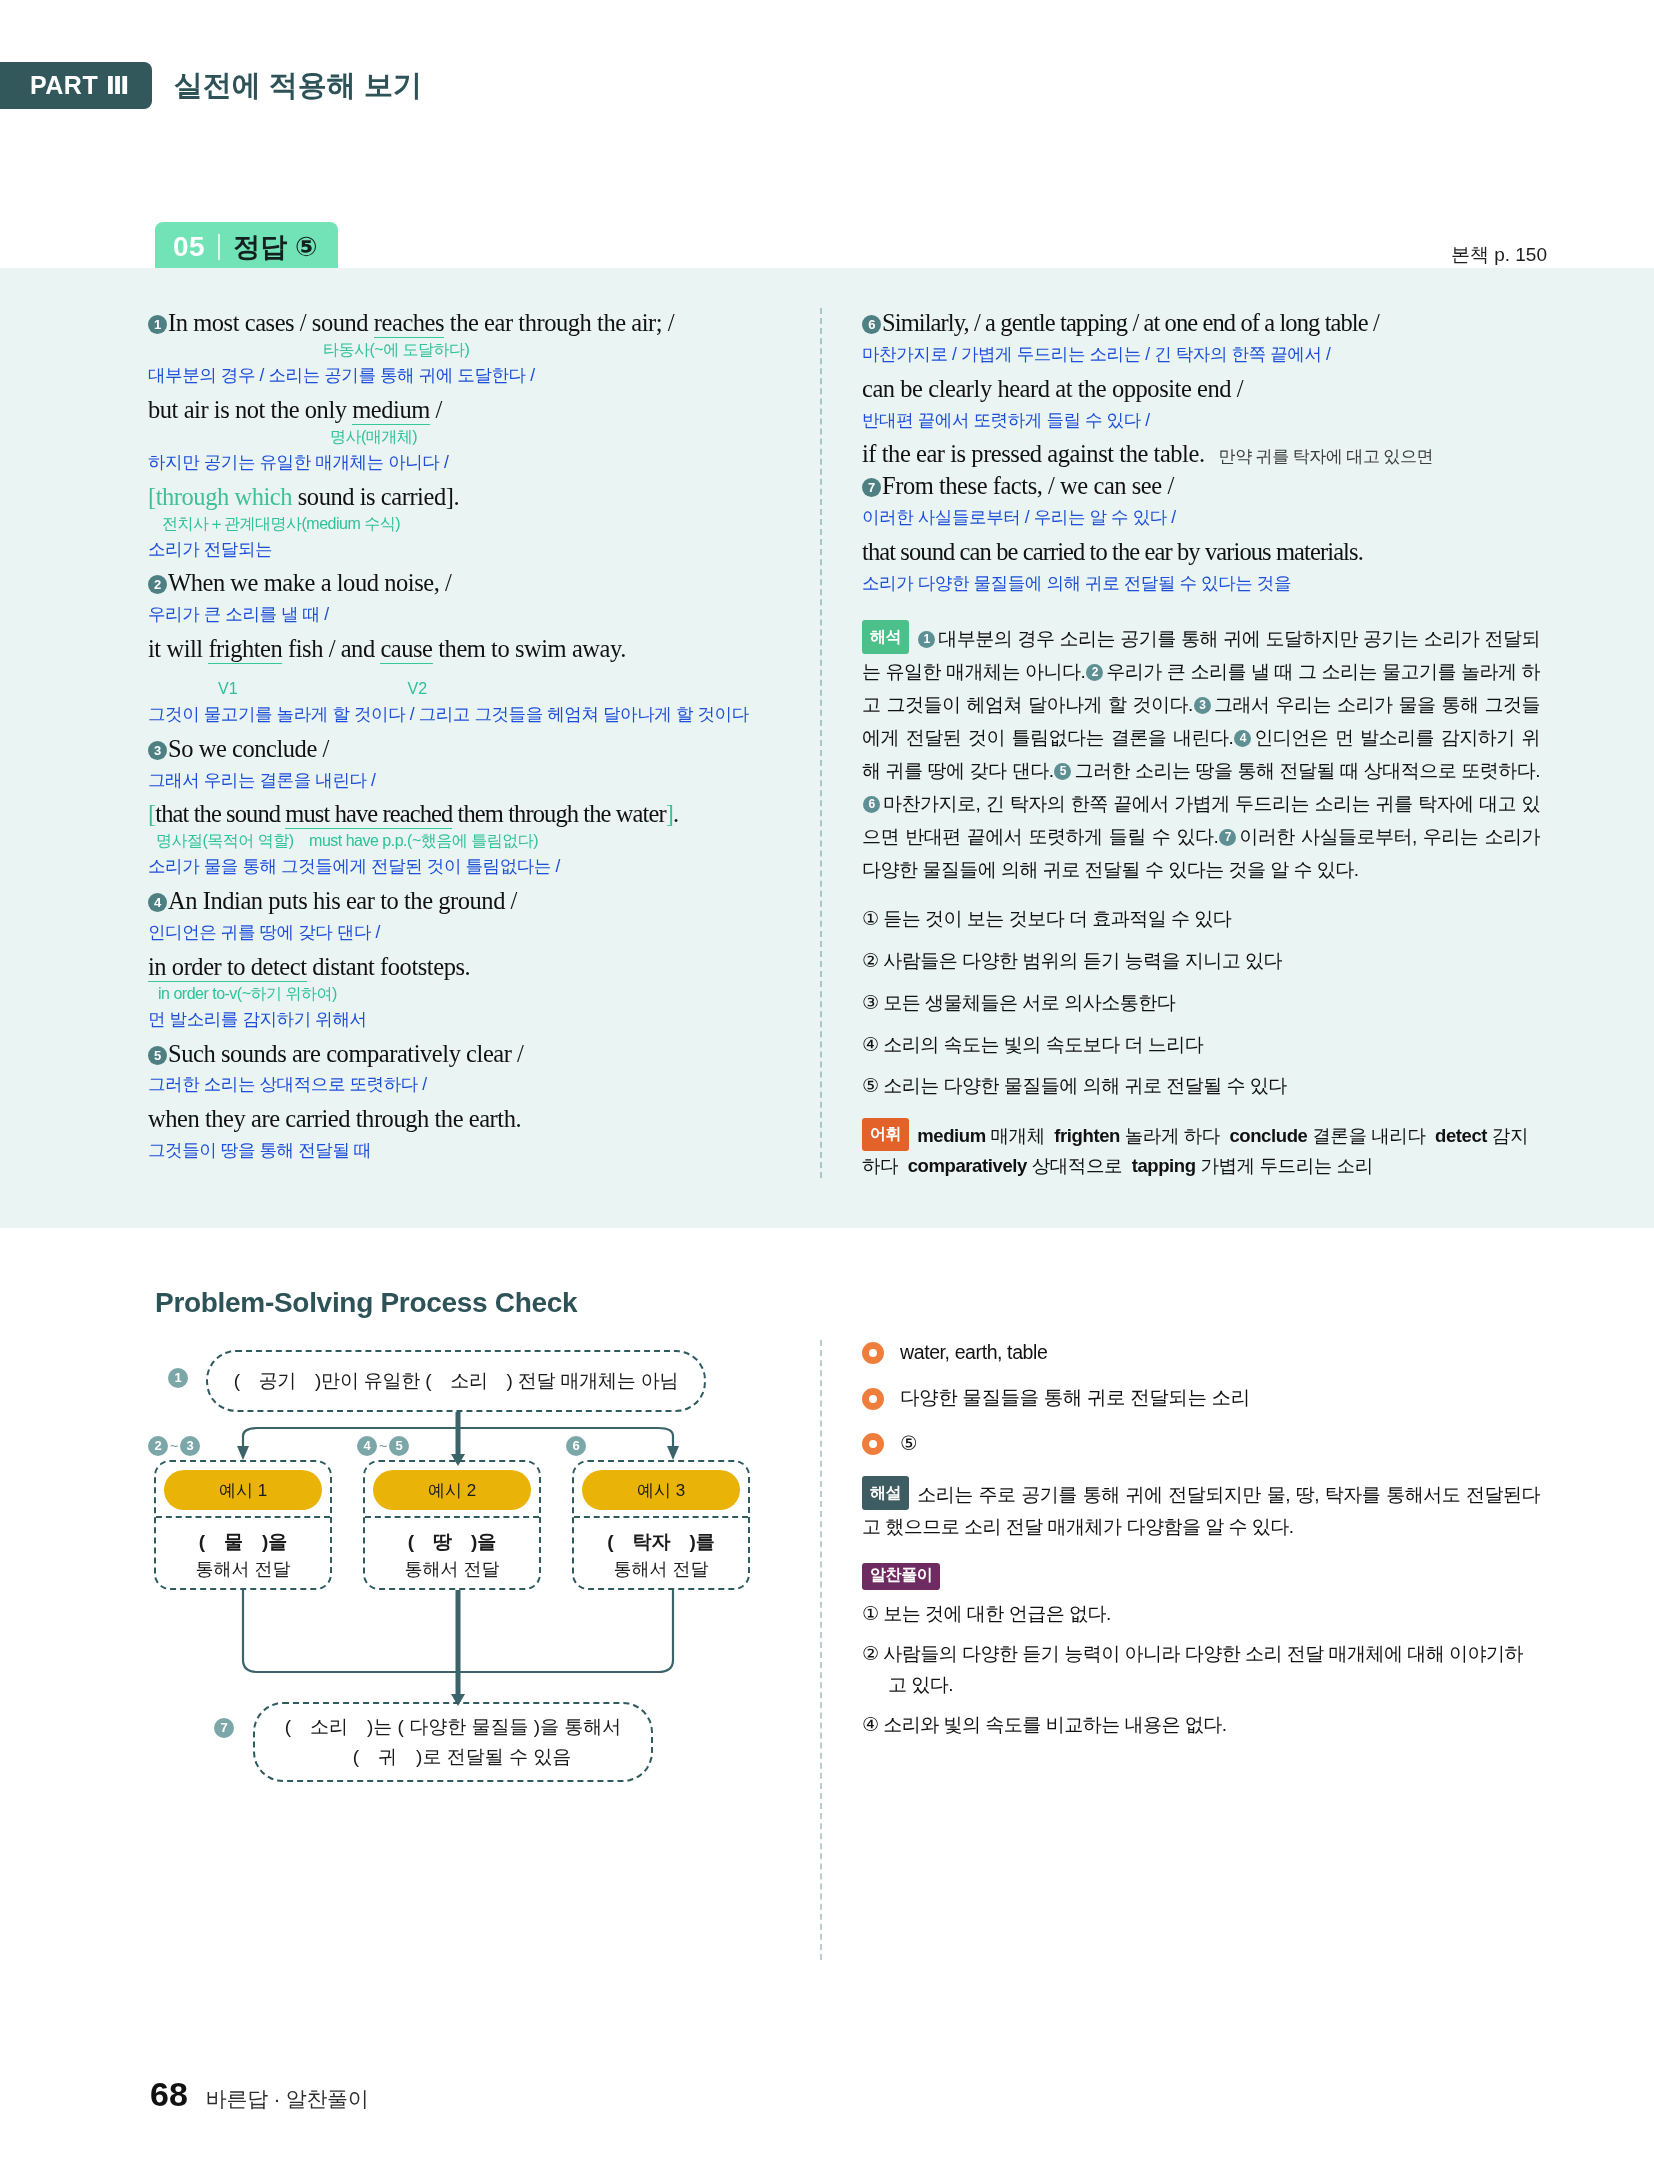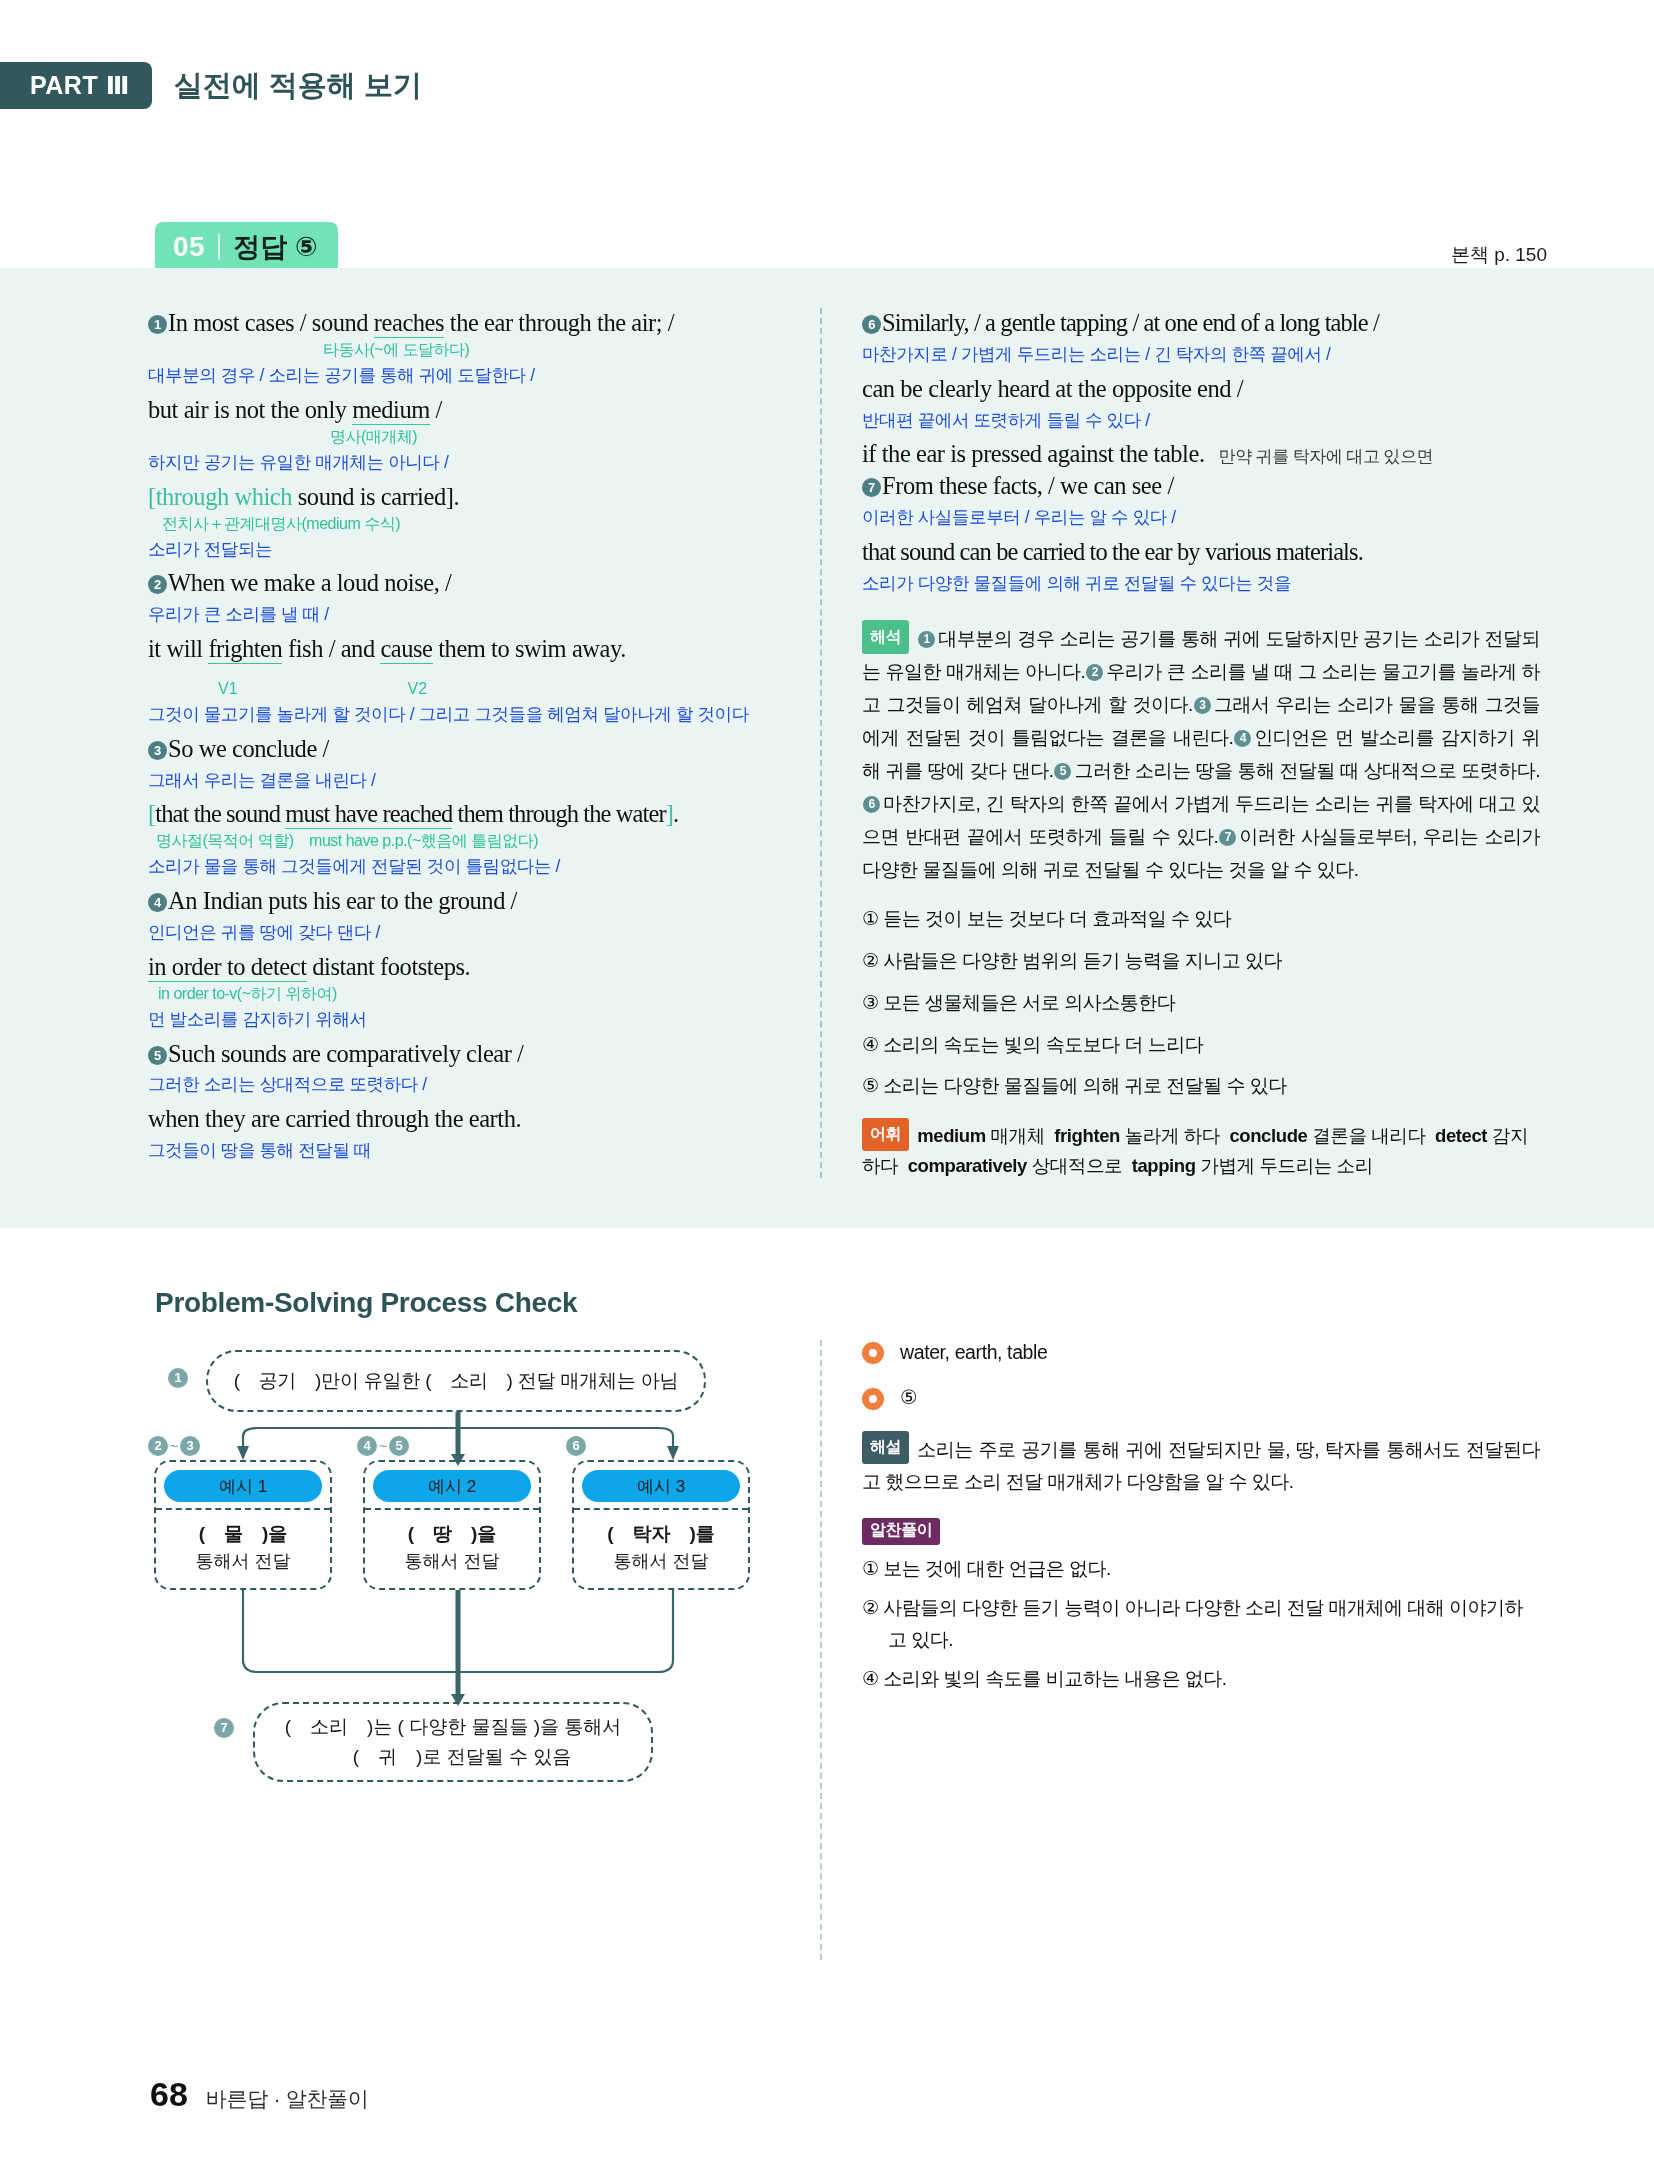--- a/index.html
+++ b/index.html
@@ -286,22 +286,22 @@
   .ex-card {
     position: absolute;
     top: 110px;
     width: 178px; height: 130px;
     border: 2.5px dashed #2f5a5e;
     border-radius: 16px;
     overflow: visible;
   }
   .ex-card .hdr {
     margin: 8px 8px 0 8px;
-    height: 32px;
-    background: #0ea5e9;
+    height: 40px;
+    background: #eab308;
     border-radius: 20px;
     display: flex;
     align-items: center;
     justify-content: center;
     font-size: 17px;
     color: #1a1a1a;
   }
   .ex-card .hdr-rule {
     margin: 6px 0 0 0;
     border-top: 2.5px dashed #2f5a5e;
@@ -586,20 +586,24 @@
 
   <div class="lower-divider"></div>
 
   <div class="lower-right">
     <div class="ans-row">
       <span class="donut"></span>
       <span class="ans-text">water, earth, table</span>
     </div>
     <div class="ans-row">
       <span class="donut"></span>
+      <span class="ans-text">다양한 물질들을 통해 귀로 전달되는 소리</span>
+    </div>
+    <div class="ans-row">
+      <span class="donut"></span>
       <span class="ans-text">⑤</span>
     </div>
 
     <p class="expl">
       <span class="tag-dark">해설</span><span>소리는 주로 공기를 통해 귀에 전달되지만 물, 땅, 탁자를 통해서도 전달된다고 했으므로 소리 전달 매개체가 다양함을 알 수 있다.</span>
     </p>
 
     <div class="wrong-head">
       <span class="tag-purple">알찬풀이</span>
     </div>

